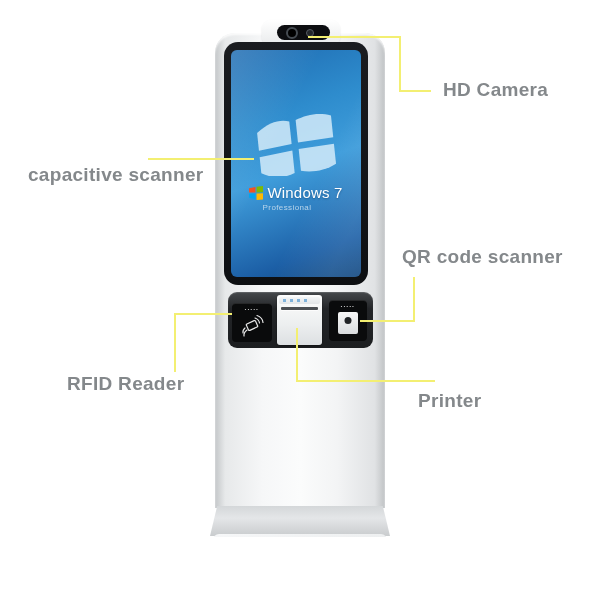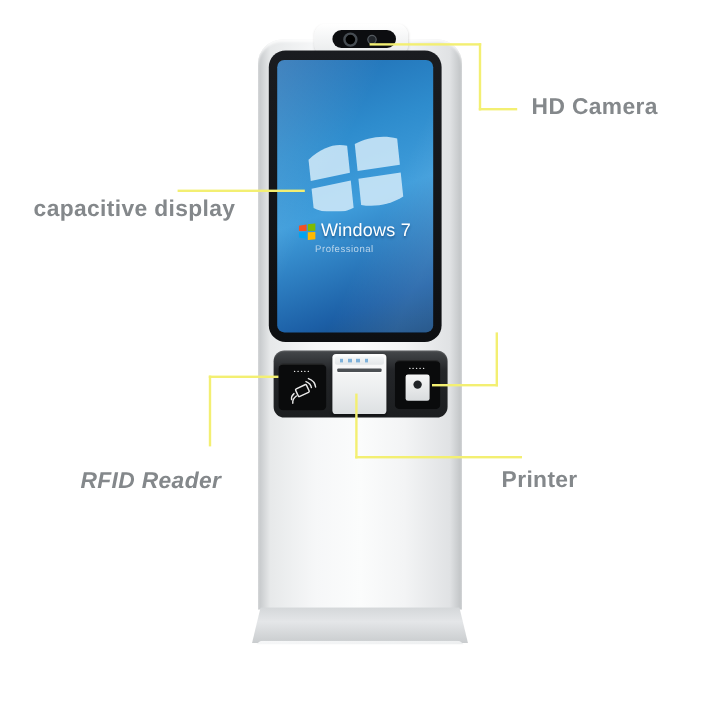--- a/index.html
+++ b/index.html
@@ -143,17 +143,18 @@
   <div class="line" style="left:360px;top:320px;width:55px;height:2px;"></div>
   <div class="line" style="left:413px;top:277px;width:2px;height:45px;"></div>
 
   <div class="line" style="left:174px;top:313px;width:58px;height:2px;"></div>
   <div class="line" style="left:174px;top:313px;width:2px;height:59px;"></div>
 
   <div class="line" style="left:296px;top:328px;width:2px;height:54px;"></div>
   <div class="line" style="left:296px;top:380px;width:139px;height:2px;"></div>
 
   <div class="callout-label" style="left:443px;top:79px;">HD Camera</div>
-  <div class="callout-label" style="left:28px;top:164px;">capacitive display</div>
-  <div class="callout-label" style="left:67px;top:391px;font-style:italic;">RFID Reader</div>
+  <div class="callout-label" style="left:28px;top:164px;">capacitive scanner</div>
+  <div class="callout-label" style="left:402px;top:246px;">QR code scanner</div>
+  <div class="callout-label" style="left:67px;top:373px;">RFID Reader</div>
   <div class="callout-label" style="left:418px;top:390px;">Printer</div>
 
 </div>
 
 </body></html>

